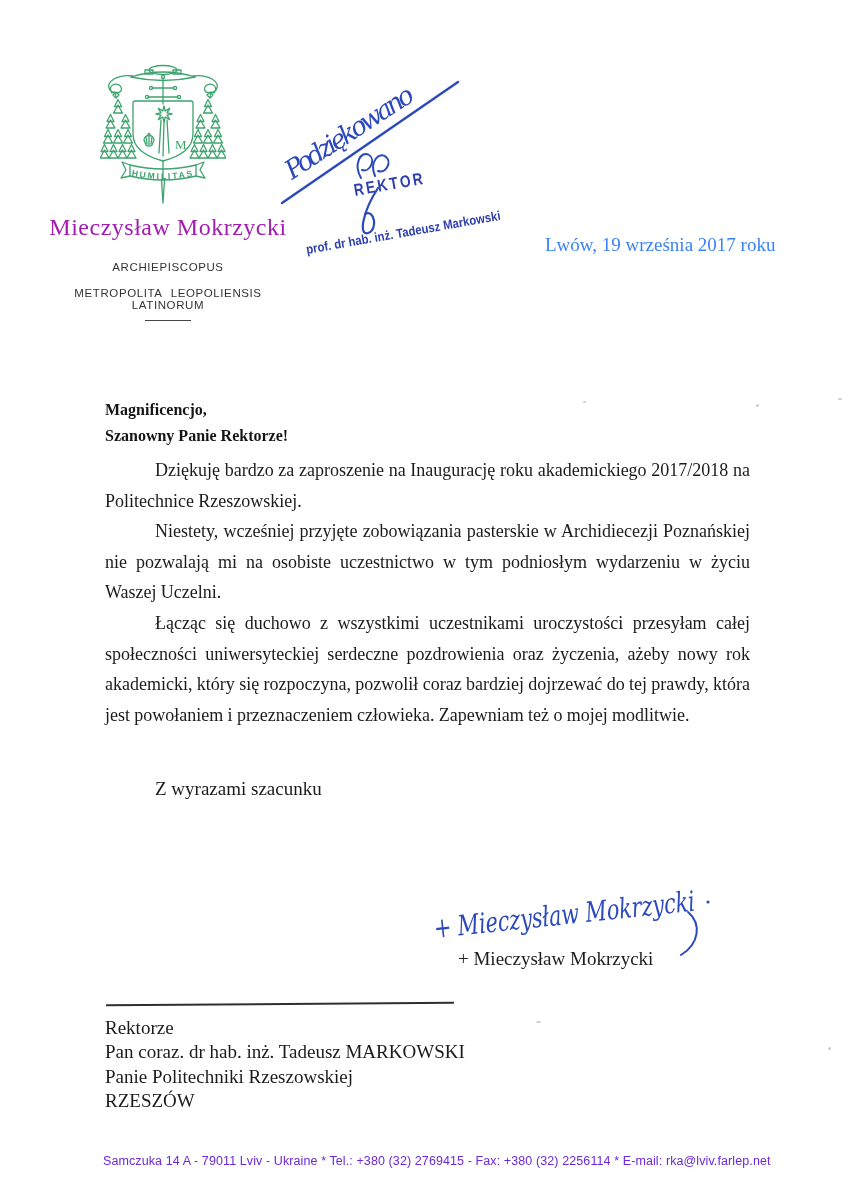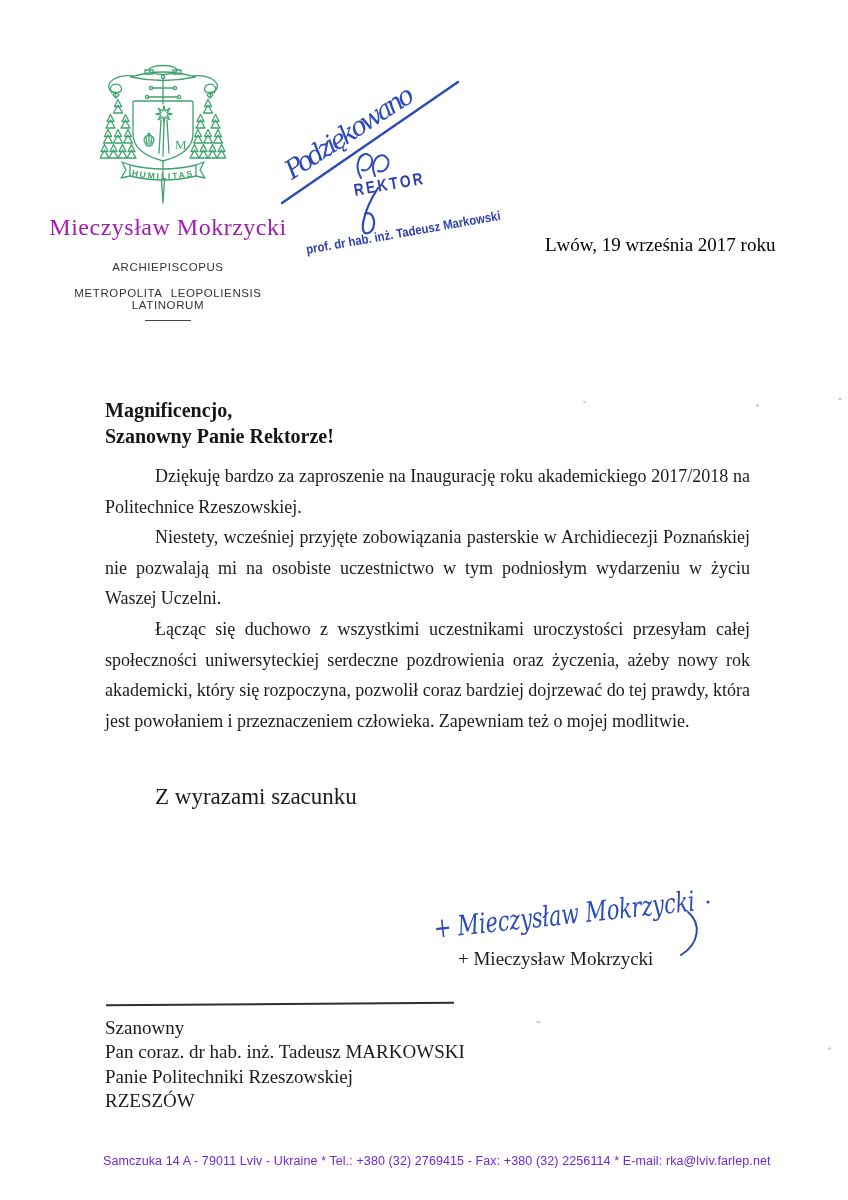--- a/index.html
+++ b/index.html
@@ -13,28 +13,28 @@
   .lh-name{font-size:24px;letter-spacing:.5px;color:#a21caf;}
   .lh-title{font-family:"Liberation Sans","DejaVu Sans",sans-serif;font-size:11.5px;
             letter-spacing:.6px;color:#333;margin-top:20px;}
   .lh-title2{margin-top:14px;word-spacing:5px;}
   .lh-rule{width:46px;border-top:1.5px solid #444;margin:9px auto 0 auto;}
   
   .annotation{position:absolute;left:266px;top:66px;width:260px;height:196px;}
   .hand{font-family:"DejaVu Serif","Liberation Serif",serif;font-style:italic;}
   .stampfont{font-family:"Liberation Sans","DejaVu Sans",sans-serif;font-weight:bold;}
   
-  .date{position:absolute;left:545px;top:234px;font-size:19px;color:#000000;}
+  .date{position:absolute;left:545px;top:234px;font-size:19px;color:#3b82f6;}
   
   .body{position:absolute;left:105px;top:397px;width:645px;}
-  .salut{font-size:20px;font-weight:bold;line-height:26px;color:#151515;}
+  .salut{font-size:16px;font-weight:bold;line-height:26px;color:#151515;}
   .para{margin:0;font-size:18px;line-height:30.6px;text-align:justify;
         text-indent:50px;color:#1b1b1b;word-spacing:-0.2px;}
-  .para.first{margin-top:12px;}
-  .closing{margin-top:48px;padding-left:50px;font-size:23px;color:#1b1b1b;}
+  .para.first{margin-top:6px;}
+  .closing{margin-top:48px;padding-left:50px;font-size:19px;color:#1b1b1b;}
   
   .sig-hand{position:absolute;left:425px;top:884px;width:295px;height:86px;}
   .sig-printed{position:absolute;left:458px;top:948px;font-size:19px;color:#1d1d1d;}
   
   .recip-rule{position:absolute;left:106px;top:1003px;width:348px;border-top:2px solid #2f2f2f;
               transform:rotate(-0.4deg);}
   .recipient{position:absolute;left:105px;top:1016px;font-size:19px;line-height:24.4px;color:#1b1b1b;}
   
   .footer{position:absolute;left:103px;top:1154px;font-family:"Liberation Sans","DejaVu Sans",sans-serif;
           font-size:12.5px;color:#6d28d9;letter-spacing:.1px;}
@@ -168,21 +168,21 @@
 
   <svg class="sig-hand" viewBox="0 0 295 86" xmlns="http://www.w3.org/2000/svg">
     <text class="hand" transform="translate(10,54) rotate(-6)" font-size="28" fill="#2c49bc" textLength="262" lengthAdjust="spacingAndGlyphs">+ Mieczysław Mokrzycki</text>
     <path d="M263 28 C277 40 274 60 256 71" fill="none" stroke="#2c49bc" stroke-width="2" stroke-linecap="round"></path>
     <circle cx="283" cy="18" r="1.6" fill="#2c49bc"></circle>
   </svg>
   <div class="sig-printed">+ Mieczysław Mokrzycki</div>
 
   <div class="recip-rule"></div>
   <div class="recipient">
-    <div>Szanowny</div>
+    <div>Rektorze</div>
     <div>Pan coraz. dr hab. inż. Tadeusz MARKOWSKI</div>
     <div>Panie Politechniki Rzeszowskiej</div>
     <div>RZESZÓW</div>
   </div>
 
   <div class="footer">Samczuka 14 A - 79011 Lviv - Ukraine * Tel.: +380 (32) 2769415 - Fax: +380 (32) 2256114 * E-mail: rka@lviv.farlep.net</div>
 
   <div class="speck" style="left:583px;top:401px;width:3px;height:2px;"></div>
   <div class="speck" style="left:756px;top:404px;width:3px;height:3px;"></div>
   <div class="speck" style="left:838px;top:398px;width:4px;height:2px;"></div>

